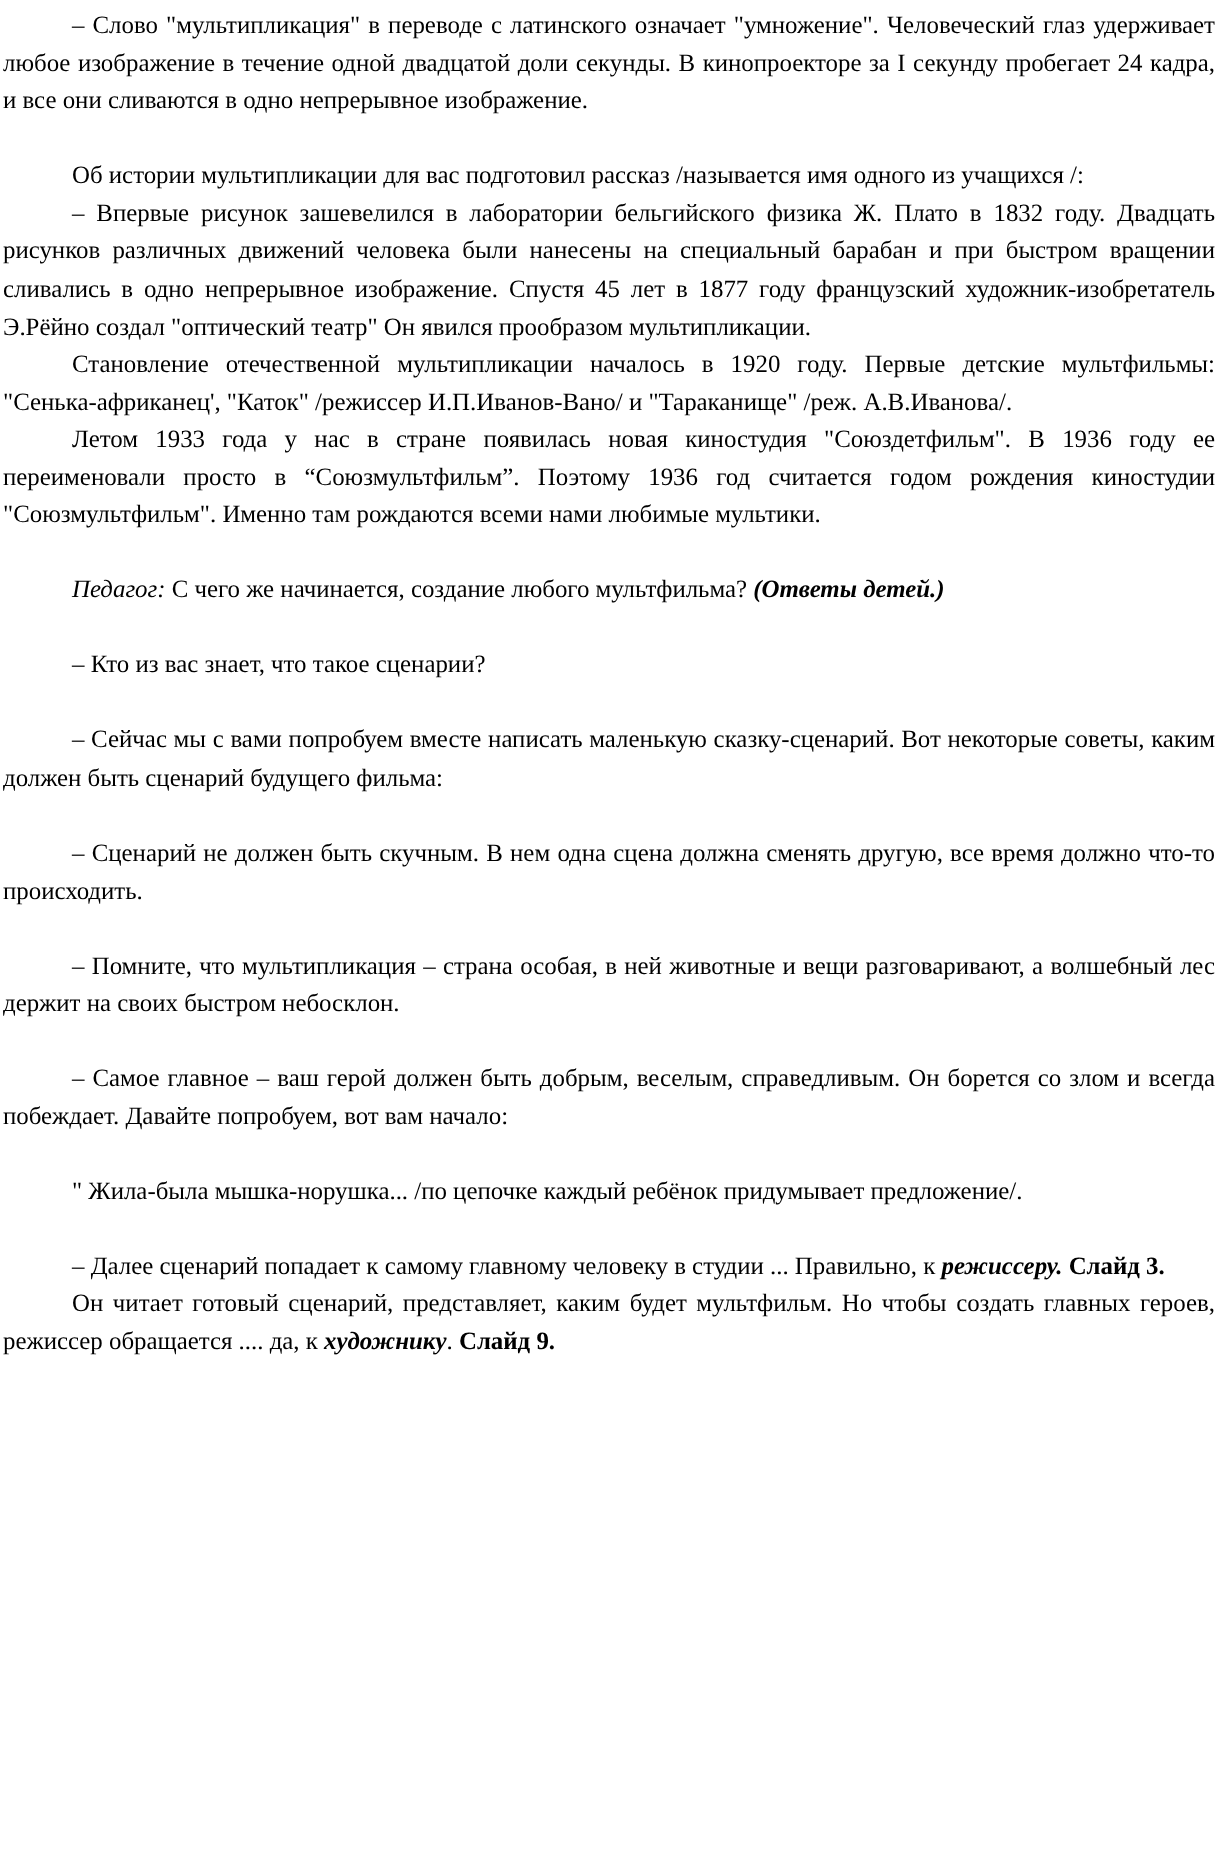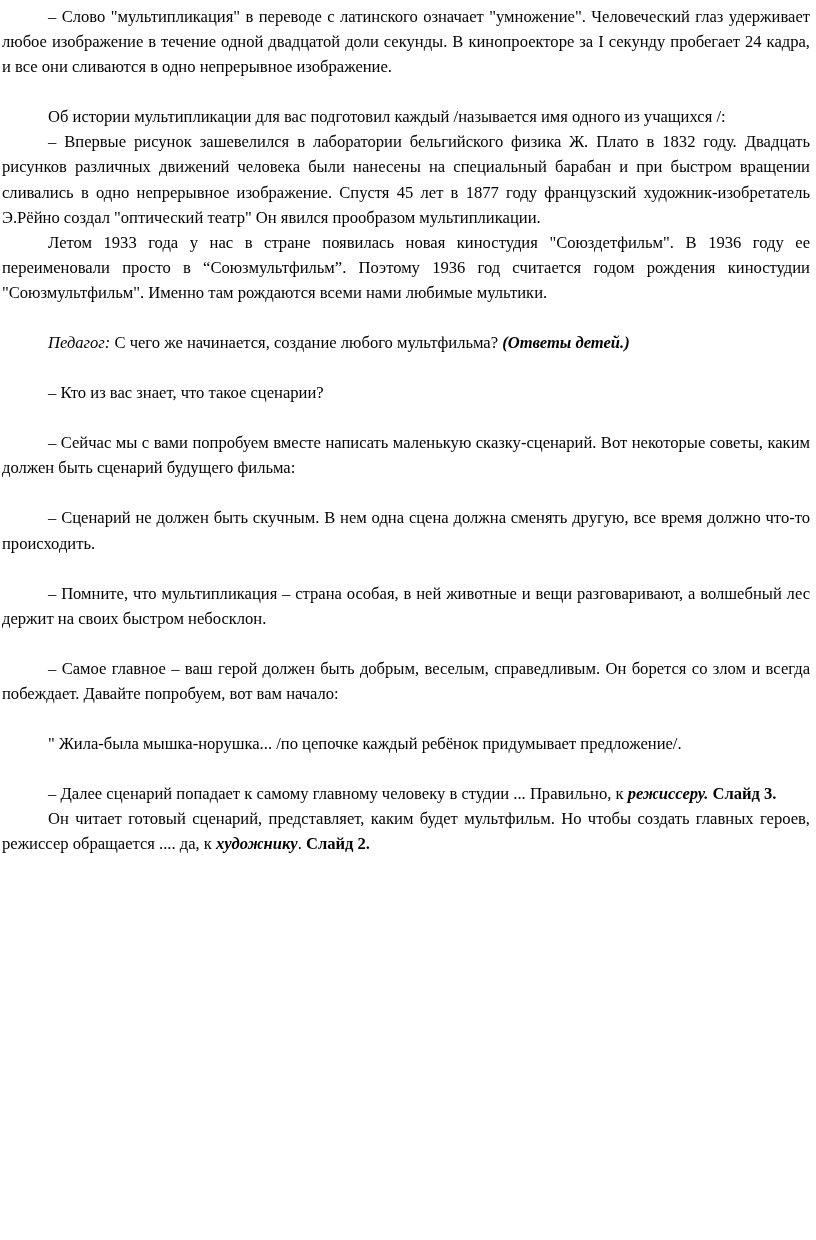--- a/index.html
+++ b/index.html
@@ -43,26 +43,27 @@
   .bi { font-weight: bold; font-style: italic; }
   
   .para span { white-space: normal; }
 </style>
 </head>
 <body>
 
 <div id="page" style="background: rgb(255, 255, 255); color: rgb(0, 0, 0);">
   <div id="body-text">
       <p class="para indent" id="p1"><span>– Слово "мультипликация" в переводе с латинского означает "умножение". Человеческий глаз удерживает любое изображение в течение одной двадцатой доли секунды. В кинопроекторе за I секунду пробегает 24 кадра, и все они сливаются в одно непрерывное изображение.</span></p>
-      <p class="para indent gap-before" id="p2"><span>Об истории мультипликации для вас подготовил каждый /называется имя одного из учащихся /:</span></p>
+      <p class="para indent gap-before" id="p2"><span>Об истории мультипликации для вас подготовил рассказ /называется имя одного из учащихся /:</span></p>
       <p class="para indent" id="p3"><span>– Впервые рисунок зашевелился в лаборатории бельгийского физика Ж. Плато в 1832 году. Двадцать рисунков различных движений человека были нанесены на специальный барабан и при быстром вращении сливались в одно непрерывное изображение. Спустя 45 лет в 1877 году французский художник-изобретатель Э.Рёйно создал "оптический театр" Он явился прообразом мультипликации.</span></p>
+      <p class="para indent" id="p4"><span>Становление отечественной мультипликации началось в 1920 году. Первые детские мультфильмы: "Сенька-африканец', "Каток" /режиссер И.П.Иванов-Вано/ и "Тараканище" /реж. А.В.Иванова/.</span></p>
       <p class="para indent" id="p5"><span>Летом 1933 года у нас в стране появилась новая киностудия "Союздетфильм". В 1936 году ее переименовали просто в “Союзмультфильм”. Поэтому 1936 год считается годом рождения киностудии "Союзмультфильм". Именно там рождаются всеми нами любимые мультики.</span></p>
       <p class="para indent gap-before" id="p6"><span class="i">Педагог:</span><span> С чего же начинается, создание любого мультфильма? </span><span class="bi">(Ответы детей.)</span></p>
       <p class="para indent gap-before" id="p8"><span>– Кто из вас знает, что такое сценарии?</span></p>
       <p class="para indent gap-before" id="p10"><span>– Сейчас мы с вами попробуем вместе написать маленькую сказку-сценарий. Вот некоторые советы, каким должен быть сценарий будущего фильма:</span></p>
       <p class="para indent gap-before" id="p12"><span>– Сценарий не должен быть скучным. В нем одна сцена должна сменять другую, все время должно что-то происходить.</span></p>
       <p class="para indent gap-before" id="p13"><span>– Помните, что мультипликация – страна особая, в ней животные и вещи разговаривают, а волшебный лес держит на своих быстром небосклон.</span></p>
       <p class="para indent gap-before" id="p14"><span>– Самое главное – ваш герой должен быть добрым, веселым, справедливым. Он борется со злом и всегда побеждает. Давайте попробуем, вот вам начало:</span></p>
       <p class="para indent gap-before" id="p15"><span>" Жила-была мышка-норушка... /по цепочке каждый ребёнок придумывает предложение/.</span></p>
       <p class="para indent gap-before" id="p16"><span>– Далее сценарий попадает к самому главному человеку в студии ... Правильно, к </span><span class="bi">режиссеру.</span><span> </span><span class="b">Слайд 3.</span></p>
-      <p class="para indent" id="p17"><span>Он читает готовый сценарий, представляет, каким будет мультфильм. Но чтобы создать главных героев, режиссер обращается .... да, к </span><span class="bi">художнику</span><span>. </span><span class="b">Слайд 2.</span></p>
+      <p class="para indent" id="p17"><span>Он читает готовый сценарий, представляет, каким будет мультфильм. Но чтобы создать главных героев, режиссер обращается .... да, к </span><span class="bi">художнику</span><span>. </span><span class="b">Слайд 9.</span></p>
     </div>
 </div>
 
 </body></html>

